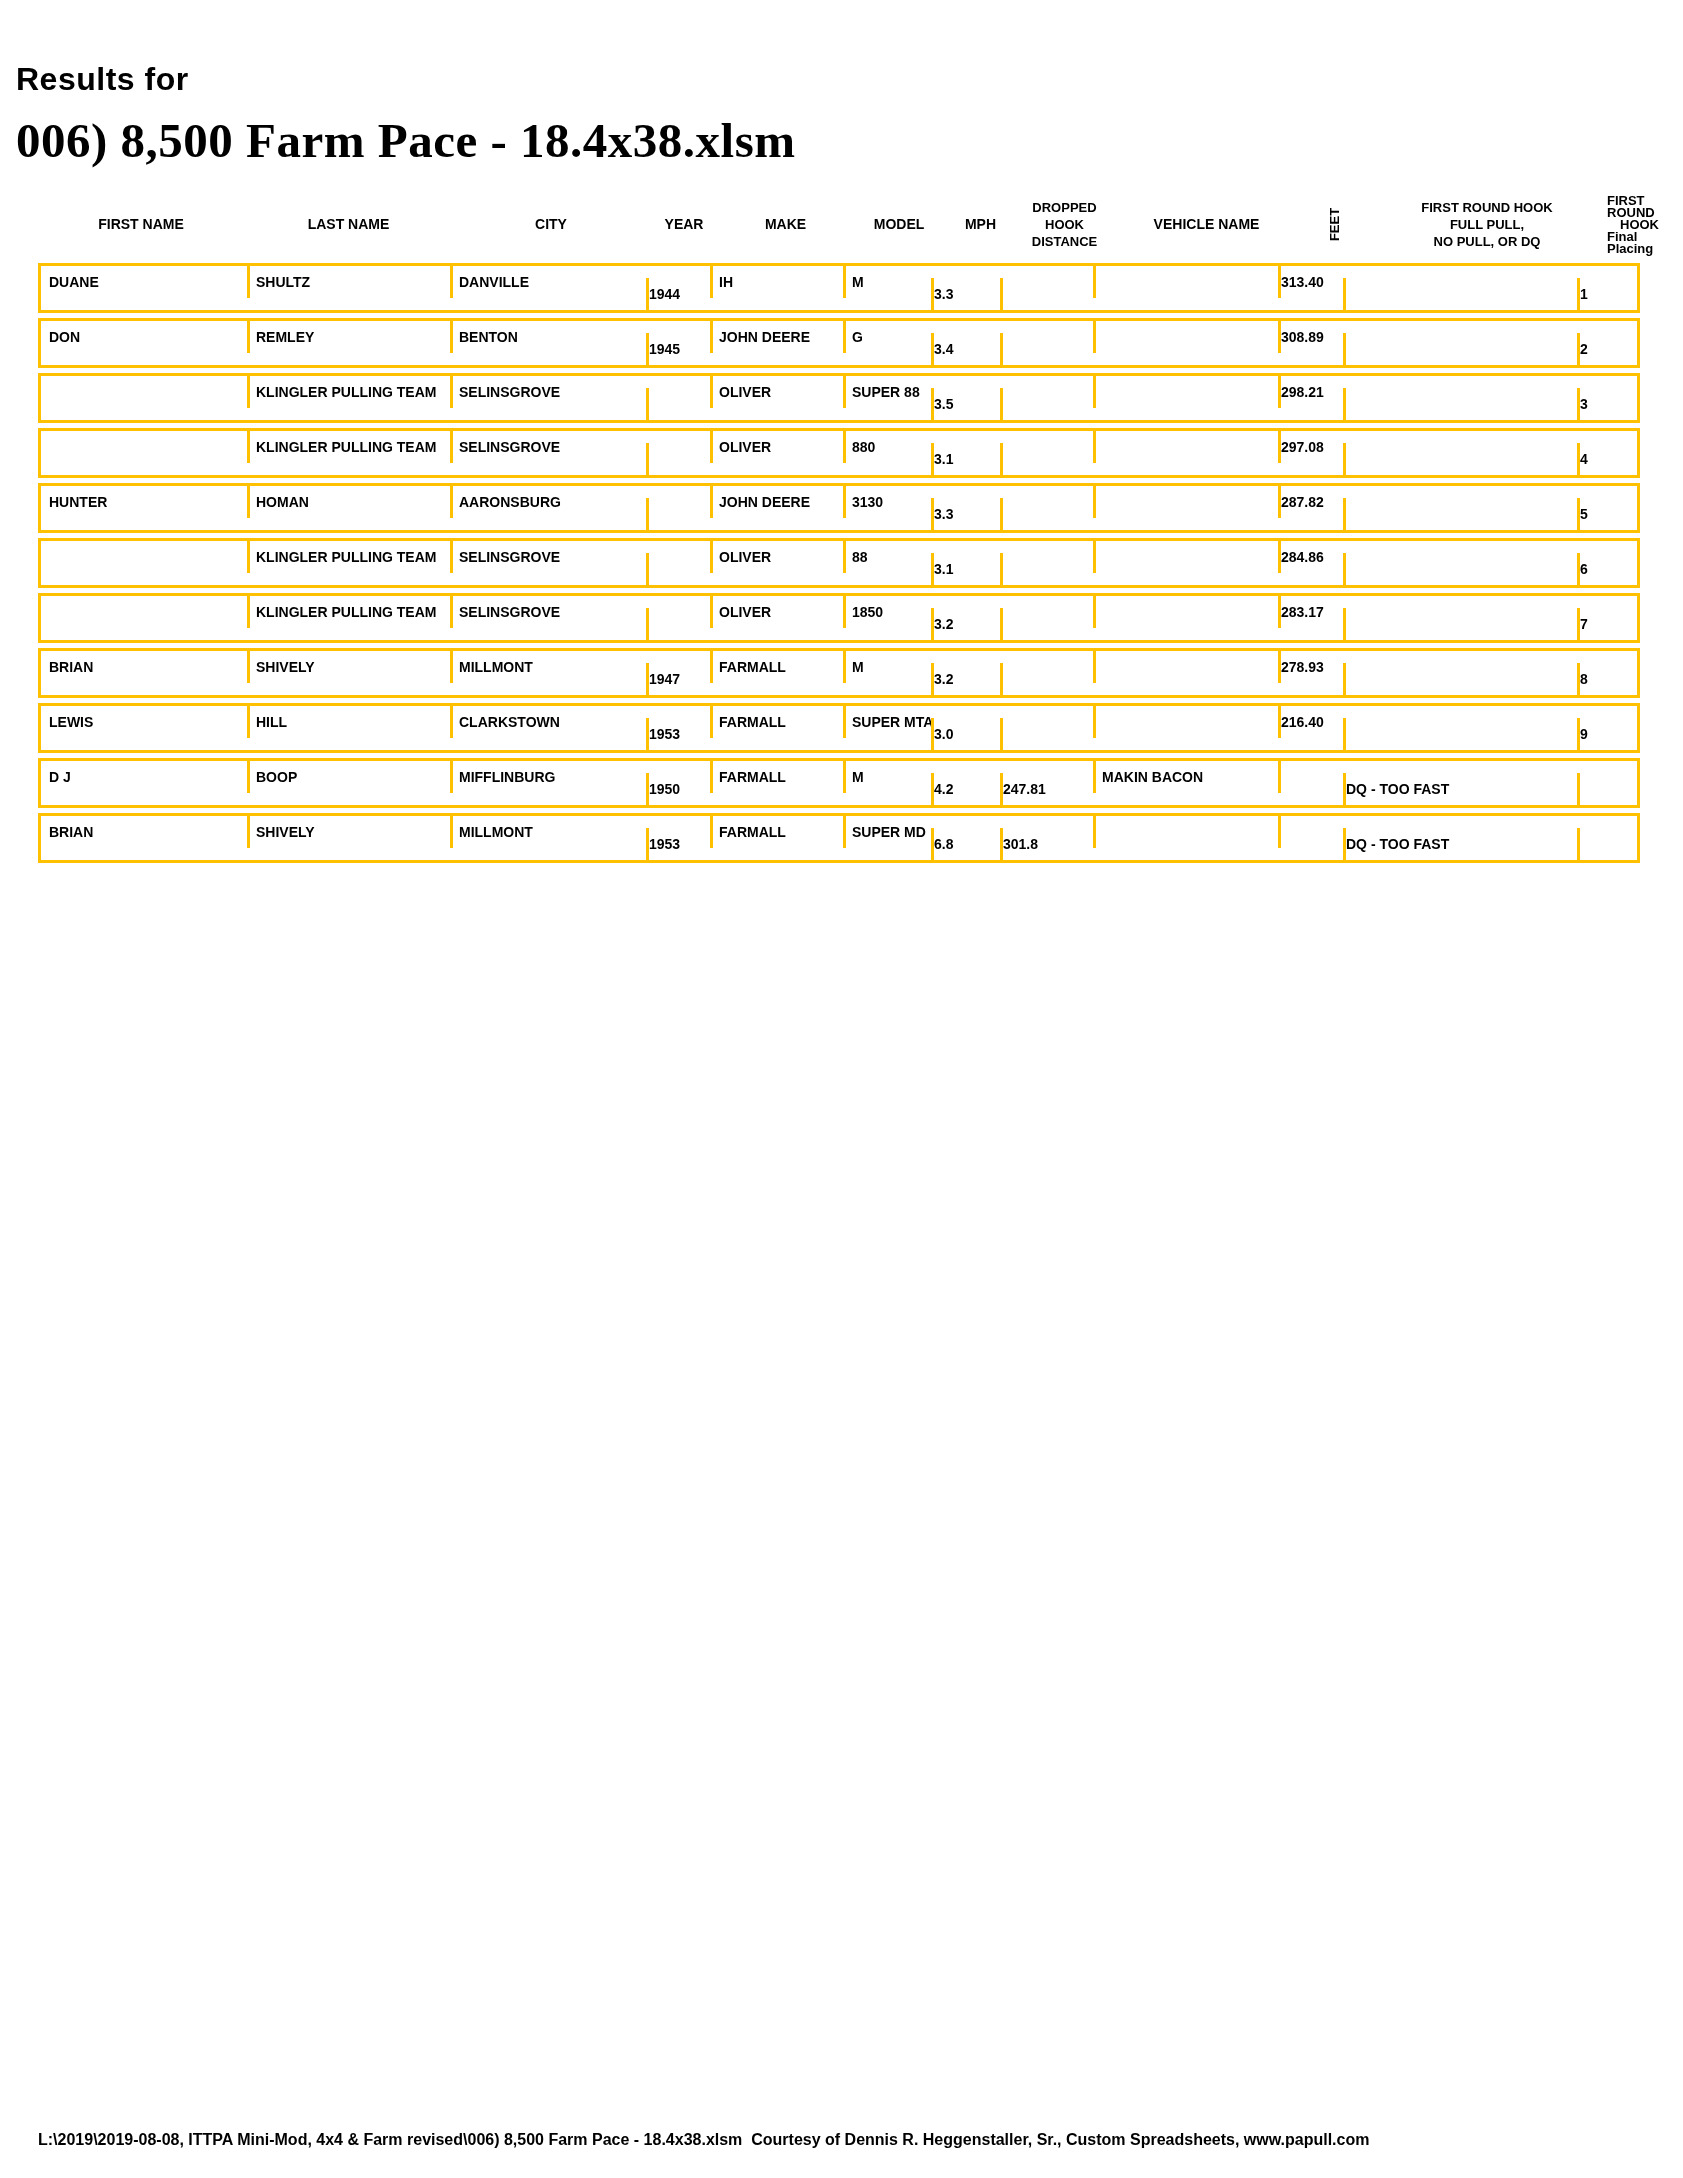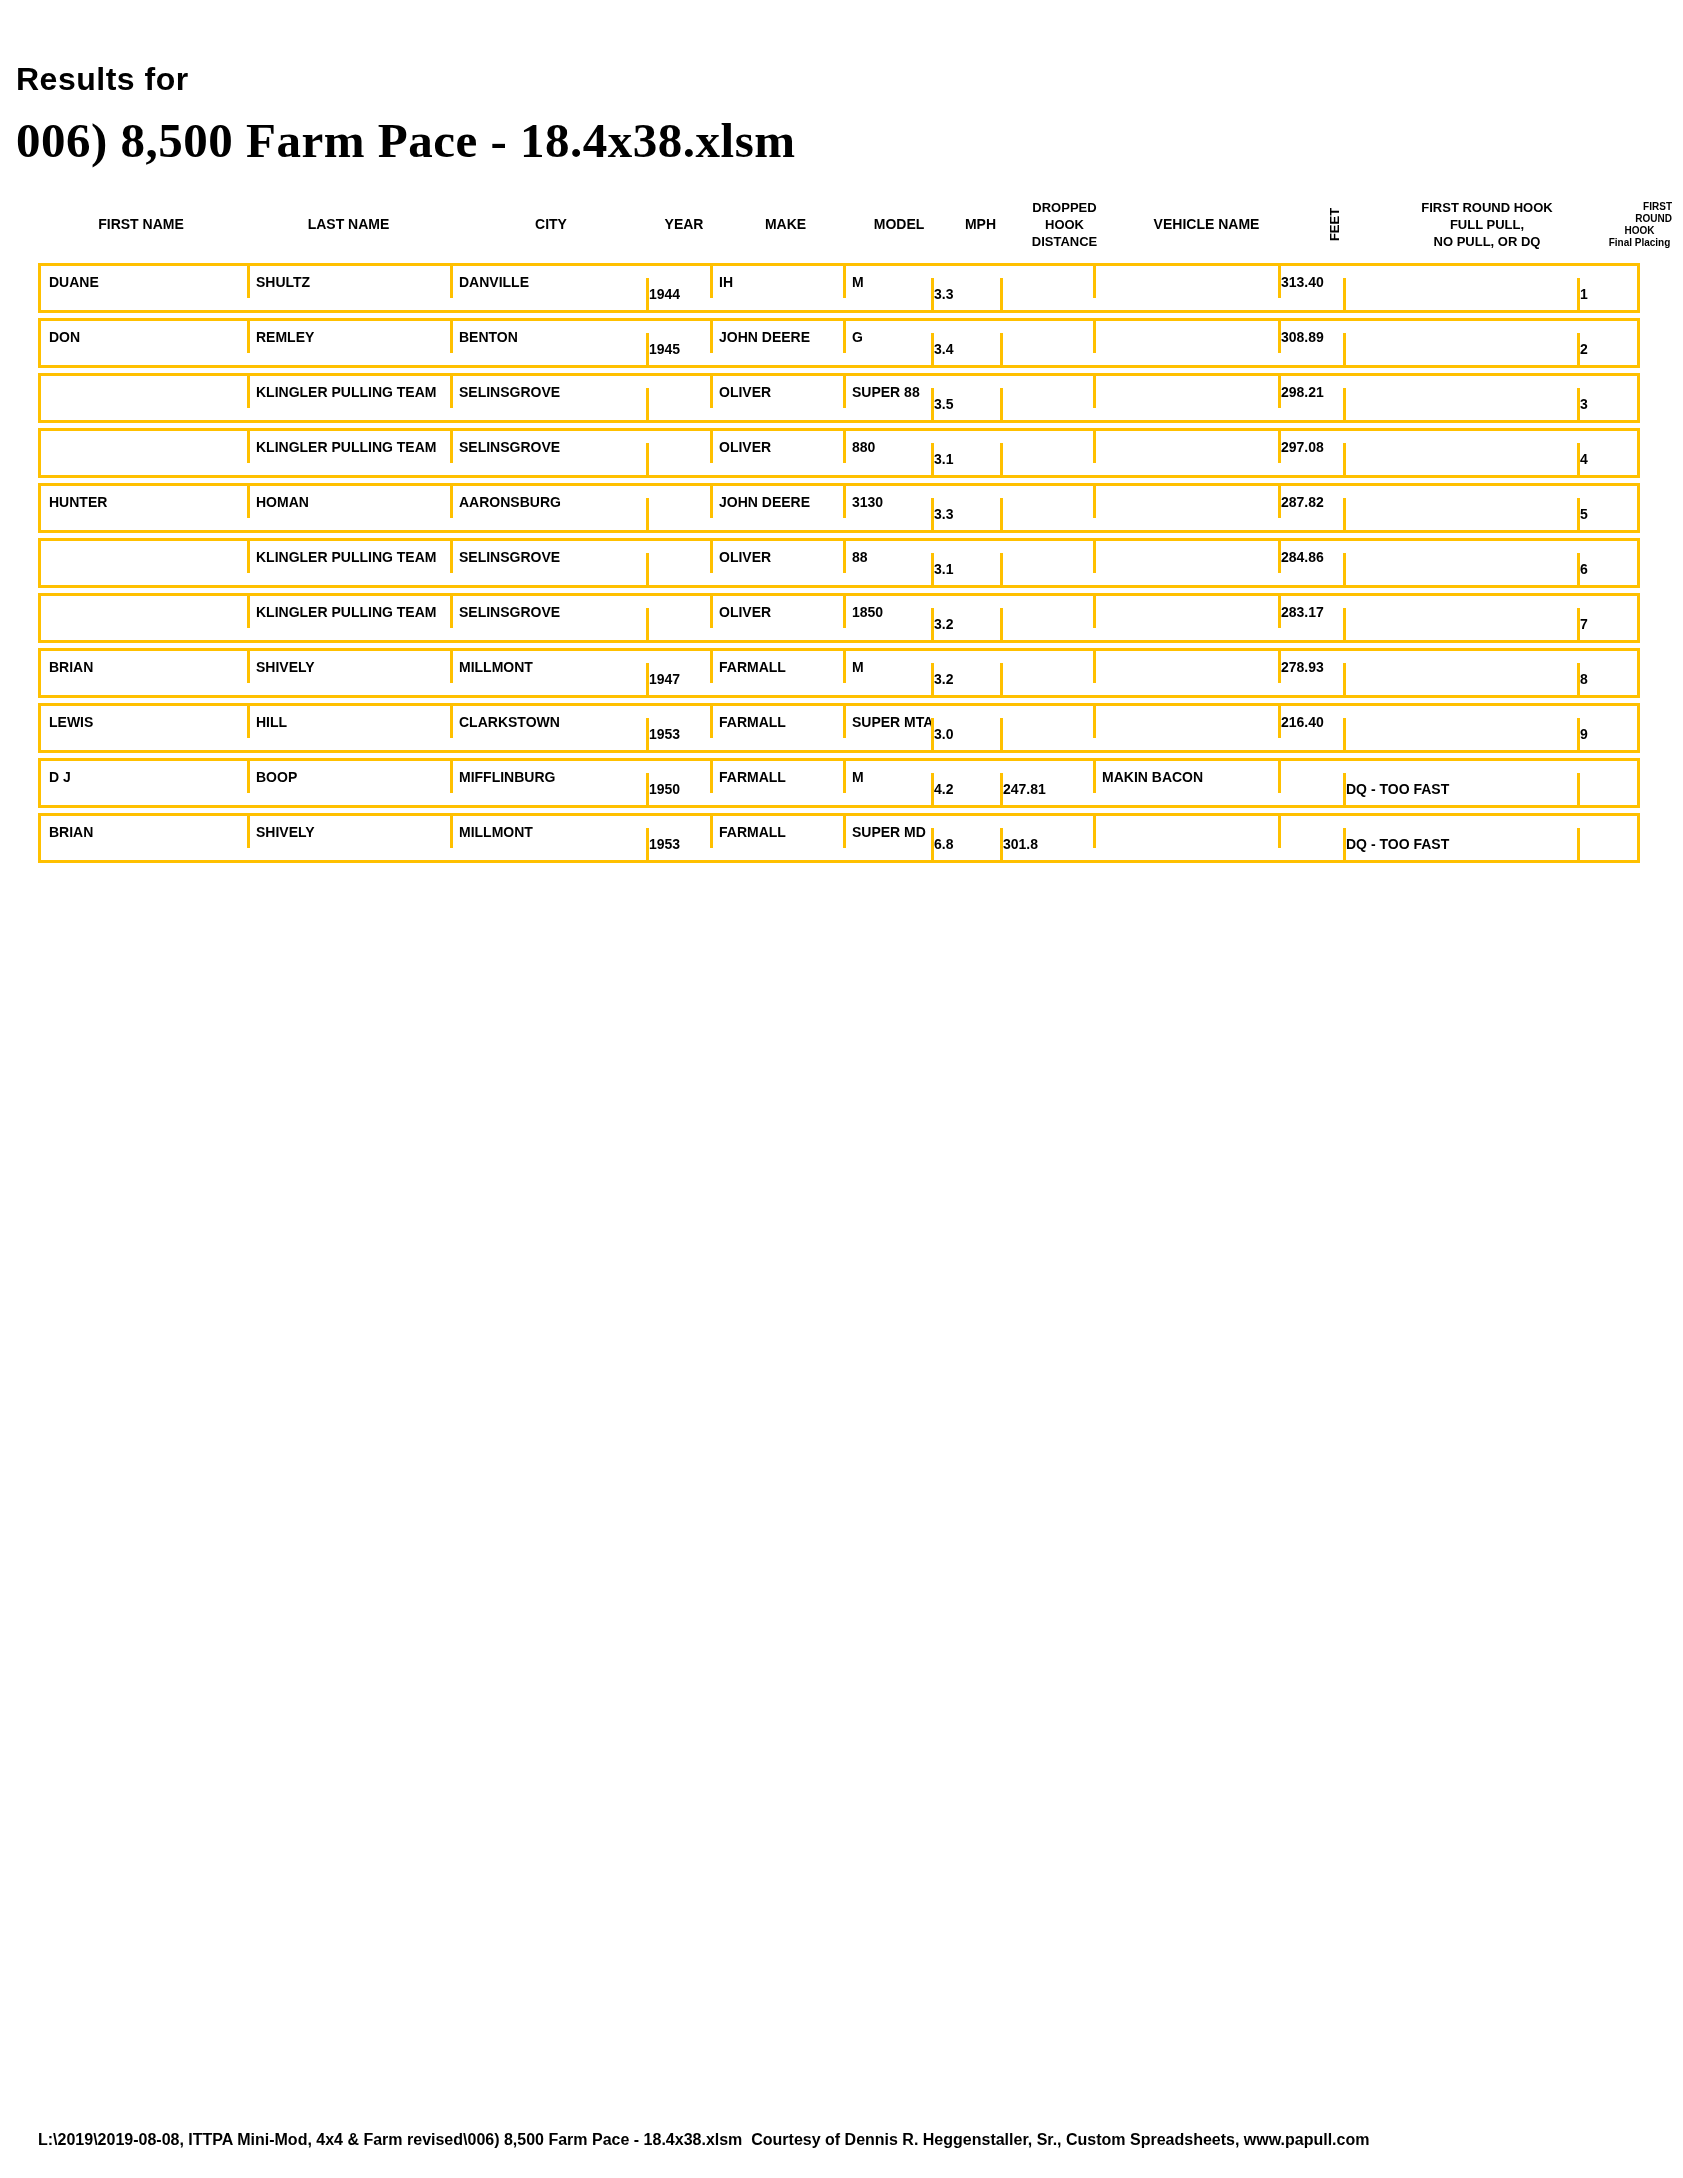--- a/index.html
+++ b/index.html
@@ -8,23 +8,23 @@
 
   
   #title{position:absolute;top:61px;left:16px;width:1683px;}
   #title .t1{font-size:32px;font-weight:bold;letter-spacing:0.5px;}
   #title .t2{font-size:49px;font-weight:bold;margin-top:14px;letter-spacing:0.5px;font-family:Liberation Serif, serif;}
 
   
   #tablewrap{position:absolute;left:38px;top:186px;width:1602px;}
   .hrow{display:flex;align-items:center;height:77px;}
   .hcell{display:flex;flex-direction:column;justify-content:center;align-items:center;
-         font-size:14px;font-weight:bold;text-align:right;line-height:17px;
+         font-size:14px;font-weight:bold;text-align:left;line-height:17px;
          box-sizing:border-box;flex:0 0 auto;}
-  .hcell.small{font-size:10px;line-height:12px;}
+  .hcell.small{font-size:13px;line-height:12px;}
   .hcell .sub{font-size:13px;line-height:17px;font-weight:bold;}
   .rot{display:inline-block;transform:rotate(-90deg);font-size:13px;font-weight:bold;white-space:nowrap;}
 
   .trow{display:flex;border:3px solid var(--gold);margin-bottom:5px;background:#fff;}
   .td{height:32px;line-height:32px;font-size:14px;font-weight:bold;white-space:nowrap;
       overflow:hidden;box-sizing:border-box;flex:0 0 auto;border-left:3px solid var(--gold);}
   .td:first-child{border-left:none;padding-left:8px;}
   .al{padding-left:6px;text-align:left;}
   .ac{text-align:left;margin-top:12px;}
   .ar{padding-right:23px;text-align:right;}

